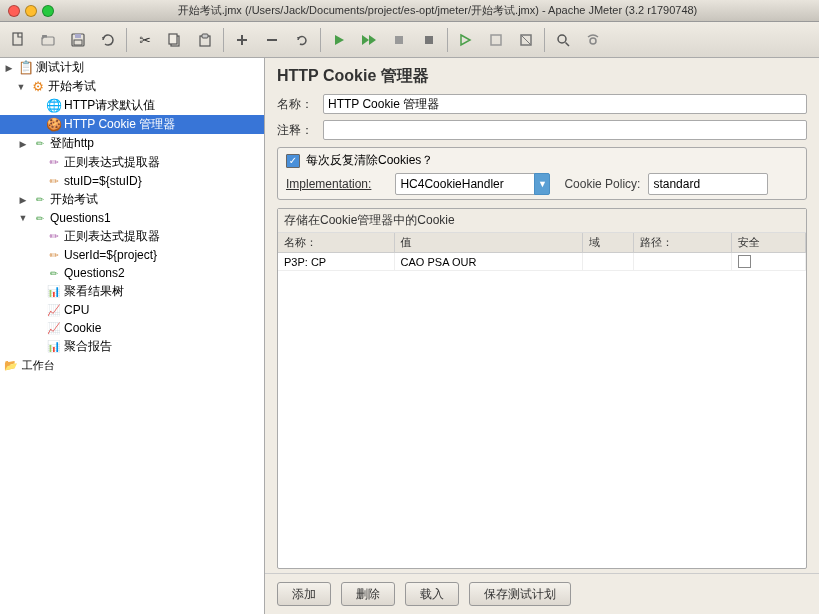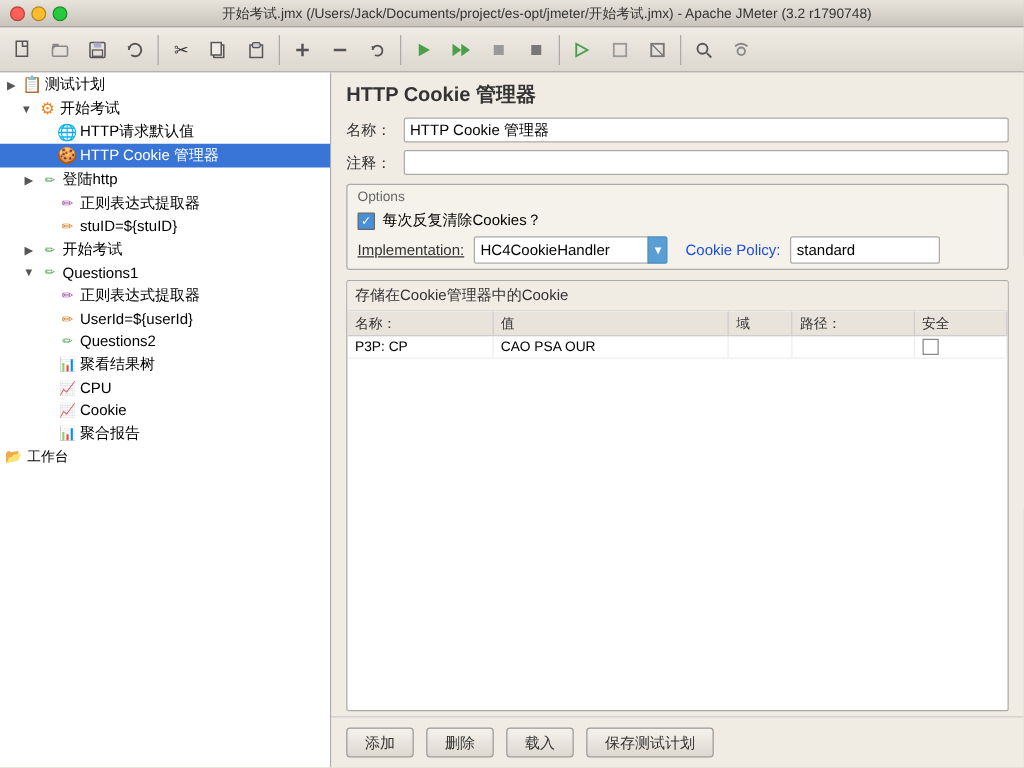--- a/index.html
+++ b/index.html
@@ -189,21 +189,21 @@
       gap: 8px;
       margin-top: 4px;
     }
     .impl-label {
       font-size: 12px;
       color: #333;
       text-decoration: underline;
     }
     .cookie-policy-label {
       font-size: 12px;
-      color: #1d4ed8;
+      color: #404040;
     }
     .cookie-policy-input {
       height: 22px;
       border: 1px solid #aaa;
       background: white;
       font-size: 12px;
       border-radius: 2px;
       padding: 1px 4px;
       width: 120px;
     }
@@ -311,20 +311,21 @@
       height: 22px;
       border: 1px solid #aaa;
       background: white;
       font-size: 12px;
       padding: 1px 4px;
       min-width: 140px;
       display: flex;
       align-items: center;
       border-radius: 2px 0 0 2px;
       cursor: pointer;
+      margin-left: 16px;
     }
   </style>
 </head>
 <body>
 
 <div class="title-bar">
   <div class="title-bar-buttons">
     <div class="win-btn btn-close"></div>
     <div class="win-btn btn-min"></div>
     <div class="win-btn btn-max"></div>
@@ -506,21 +507,21 @@
 
     <div class="tree-item" style="padding-left:30px;">
       <span class="tree-arrow" style="width:14px;"></span>
       <span class="tree-icon" style="color:#9f4a9f; font-size:11px;">✏</span>
       <span class="tree-label">正则表达式提取器</span>
     </div>
 
     <div class="tree-item" style="padding-left:30px;">
       <span class="tree-arrow" style="width:14px;"></span>
       <span class="tree-icon" style="color:#cf7f2f; font-size:11px;">✏</span>
-      <span class="tree-label">UserId=${userId}</span>
+      <span class="tree-label">UserId=${project}</span>
     </div>
 
     <div class="tree-item" style="padding-left:30px;">
       <span class="tree-arrow" style="width:14px;"></span>
       <span class="tree-icon" style="color:#4a9f4a; font-size:10px;">✏</span>
       <span class="tree-label">Questions2</span>
     </div>
 
     <div class="tree-item" style="padding-left:30px;">
       <span class="tree-arrow" style="width:14px;"></span>
@@ -559,21 +560,20 @@
       <span class="form-label">名称：</span>
       <input class="form-input" type="text" value="HTTP Cookie 管理器" style="">
     </div>
 
     <div class="form-row">
       <span class="form-label">注释：</span>
       <input class="form-input" type="text" value="" style="">
     </div>
 
     <div class="options-group">
-      <div class="options-title">Options</div>
       <div class="checkbox-row">
         <div class="cb-checkbox">✓</div>
         <span>每次反复清除Cookies？</span>
       </div>
       <div class="impl-row">
         <span class="impl-label">Implementation:</span>
         <div class="impl-select-wrapper">
           <div class="impl-select-box">
             <span>HC4CookieHandler</span>
           </div>

